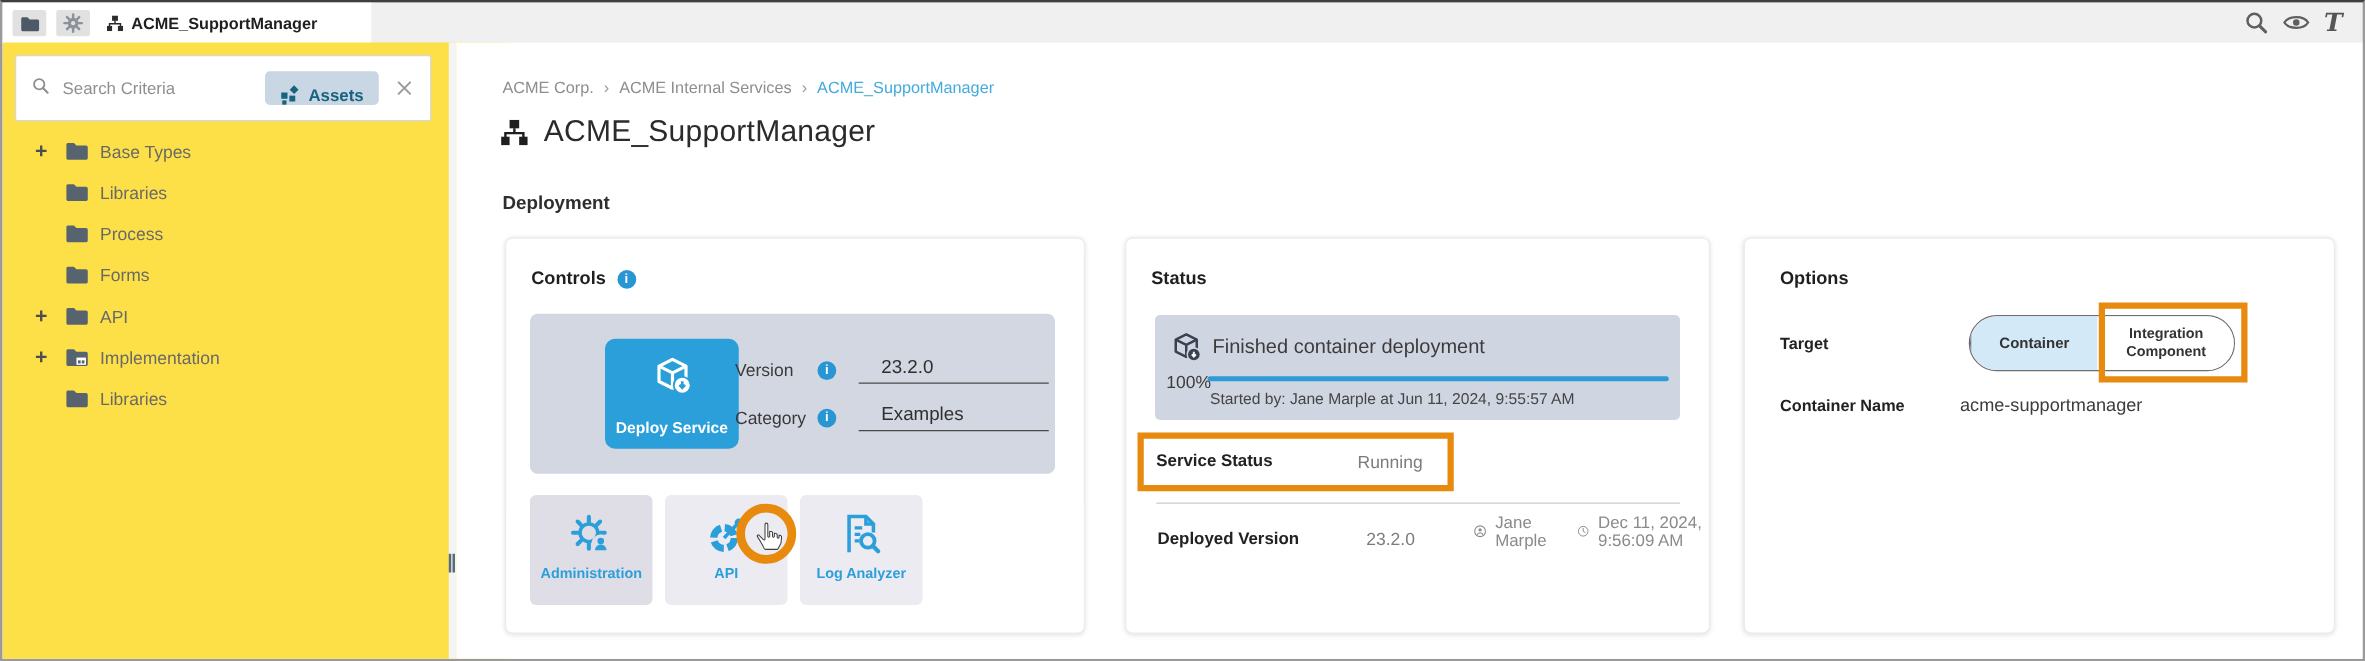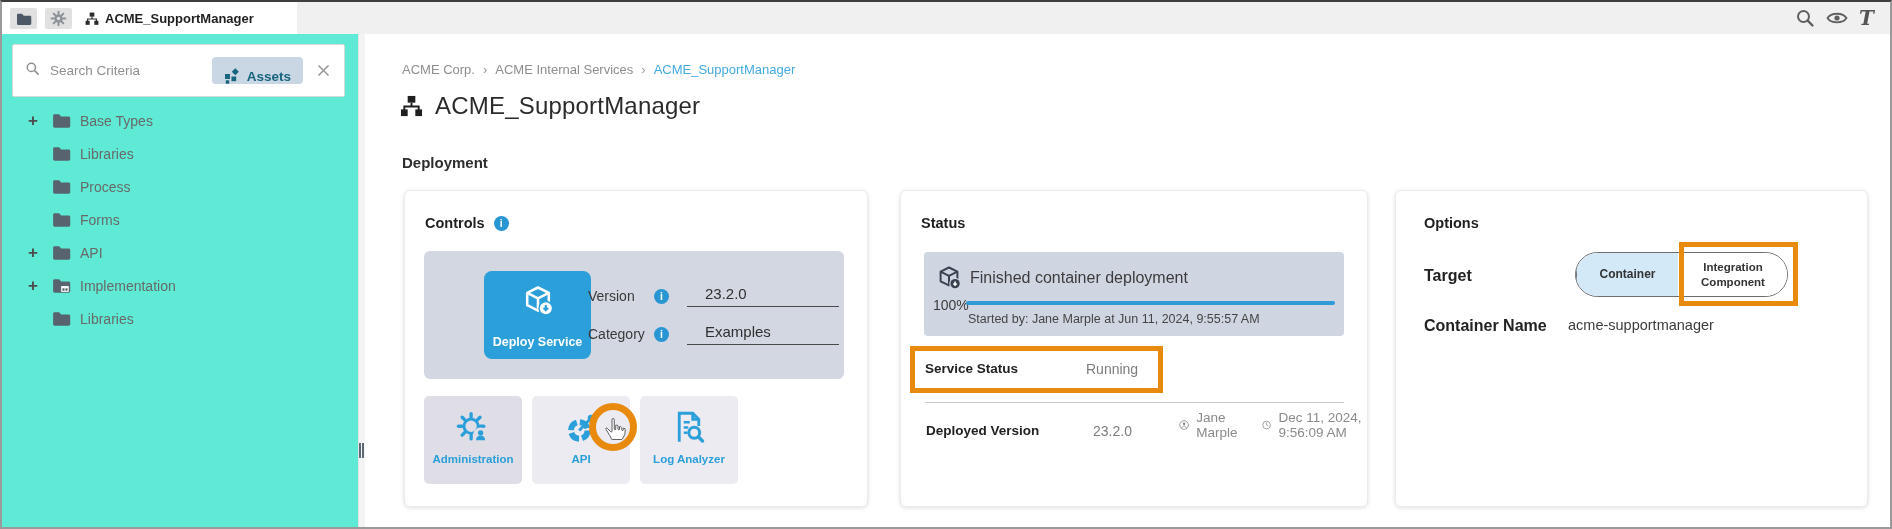--- a/index.html
+++ b/index.html
@@ -10,21 +10,21 @@
   .topbar{position:absolute;left:0;top:0;width:100%;height:32px;background:#f0f0f0;border-bottom:1px solid #e2e2e2;}
   .topbar-left{position:absolute;left:0;top:0;width:295px;height:33px;background:#fff;display:flex;align-items:center;}
   .tool-btn{width:27px;height:21px;background:#e1e1e1;border:none;border-radius:2px;margin-left:8px;
     display:flex;align-items:center;justify-content:center;cursor:pointer;padding:0;}
   .doc-tab{display:flex;align-items:center;margin-left:13px;cursor:pointer;}
   .doc-tab .tab-label{font-size:13px;font-weight:700;color:#1f1f1f;margin-left:6px;}
   .topbar-right{position:absolute;right:0;top:0;height:32px;display:flex;align-items:center;gap:11px;padding-right:16px;}
   .topbar-right .tb-icon{cursor:pointer;display:flex;align-items:center;}
   .t-glyph{font-family:"DejaVu Serif",serif;font-style:italic;font-weight:700;font-size:20px;color:#555;line-height:20px;}
   
-  .sidebar{position:absolute;left:0;top:32px;width:356px;height:495px;background:#5eead4;border-right:1px solid #e3e3e3;}
+  .sidebar{position:absolute;left:0;top:32px;width:356px;height:495px;background:#fde047;border-right:1px solid #e3e3e3;padding-left:48px;}
   .searchbox{position:absolute;left:10px;top:10px;width:333px;height:53px;border:1px solid #d8d8d8;border-radius:2px;
     background:#fff;display:flex;align-items:center;box-sizing:border-box;}
   .searchbox input{border:none;outline:none;flex:1;font-size:13.5px;color:#555;margin-left:8px;min-width:0;
     font-family:"Liberation Sans",sans-serif;}
   .searchbox input::placeholder{color:#8f8f8f;}
   .search-mag{margin-left:12px;flex:none;}
   .assets-pill{flex:none;display:flex;align-items:flex-end;gap:7px;background:#c9d6e4;border-radius:4px;
     height:27px;padding:0 12px;cursor:pointer;margin-right:14px;}
   .assets-pill span{font-size:13.5px;font-weight:700;color:#17647e;}
   .close-x{flex:none;margin-right:14px;cursor:pointer;display:flex;}
@@ -81,21 +81,21 @@
     background:#fff;z-index:4;}
   .svc-label{position:absolute;left:10px;top:10px;font-size:13.5px;font-weight:700;color:#222;}
   .svc-value{position:absolute;left:171px;top:10px;font-size:14px;color:#7c7c7c;}
   .status-divider{position:absolute;left:24px;top:211px;width:419px;height:1px;background:#ccc;}
   .dep-label{position:absolute;left:25px;top:232px;font-size:13.5px;font-weight:700;color:#222;}
   .dep-value{position:absolute;left:192px;top:232px;font-size:14px;color:#7c7c7c;}
   .meta-col{position:absolute;left:278px;top:219px;display:flex;flex-direction:row;gap:19px;align-items:flex-end;}
   .meta-row{display:flex;align-items:center;gap:7px;font-size:13.5px;color:#8a8a8a;}
   
   #card-options{left:1030px;width:473px;}
-  .opt-label{position:absolute;left:28px;font-size:16px;font-weight:700;color:#222;}
+  .opt-label{position:absolute;left:28px;font-size:13px;font-weight:700;color:#222;}
   .toggle-pill{position:absolute;left:179px;top:61px;width:213px;height:45px;border:1px solid #6e6e6e;border-radius:23px;
     display:flex;box-sizing:border-box;overflow:hidden;background:#fff;}
   .toggle-seg{flex:none;display:flex;align-items:center;justify-content:center;text-align:center;
     font-size:11.5px;font-weight:700;color:#333;line-height:15px;cursor:pointer;}
   .toggle-seg.left{width:110px;background:#fff;padding:0 10px;box-sizing:border-box;}
   .toggle-seg.right{width:101px;background:#d3e9f8;border-left:1px solid #6e6e6e;font-size:12px;}
   .opt-orange{position:absolute;left:283px;top:51px;width:119px;height:64px;border:5px solid #e78a0e;box-sizing:border-box;z-index:4;}
   .cn-value{position:absolute;left:172px;top:126px;font-size:14.5px;color:#3c3c3c;}
 </style>
 </head>

